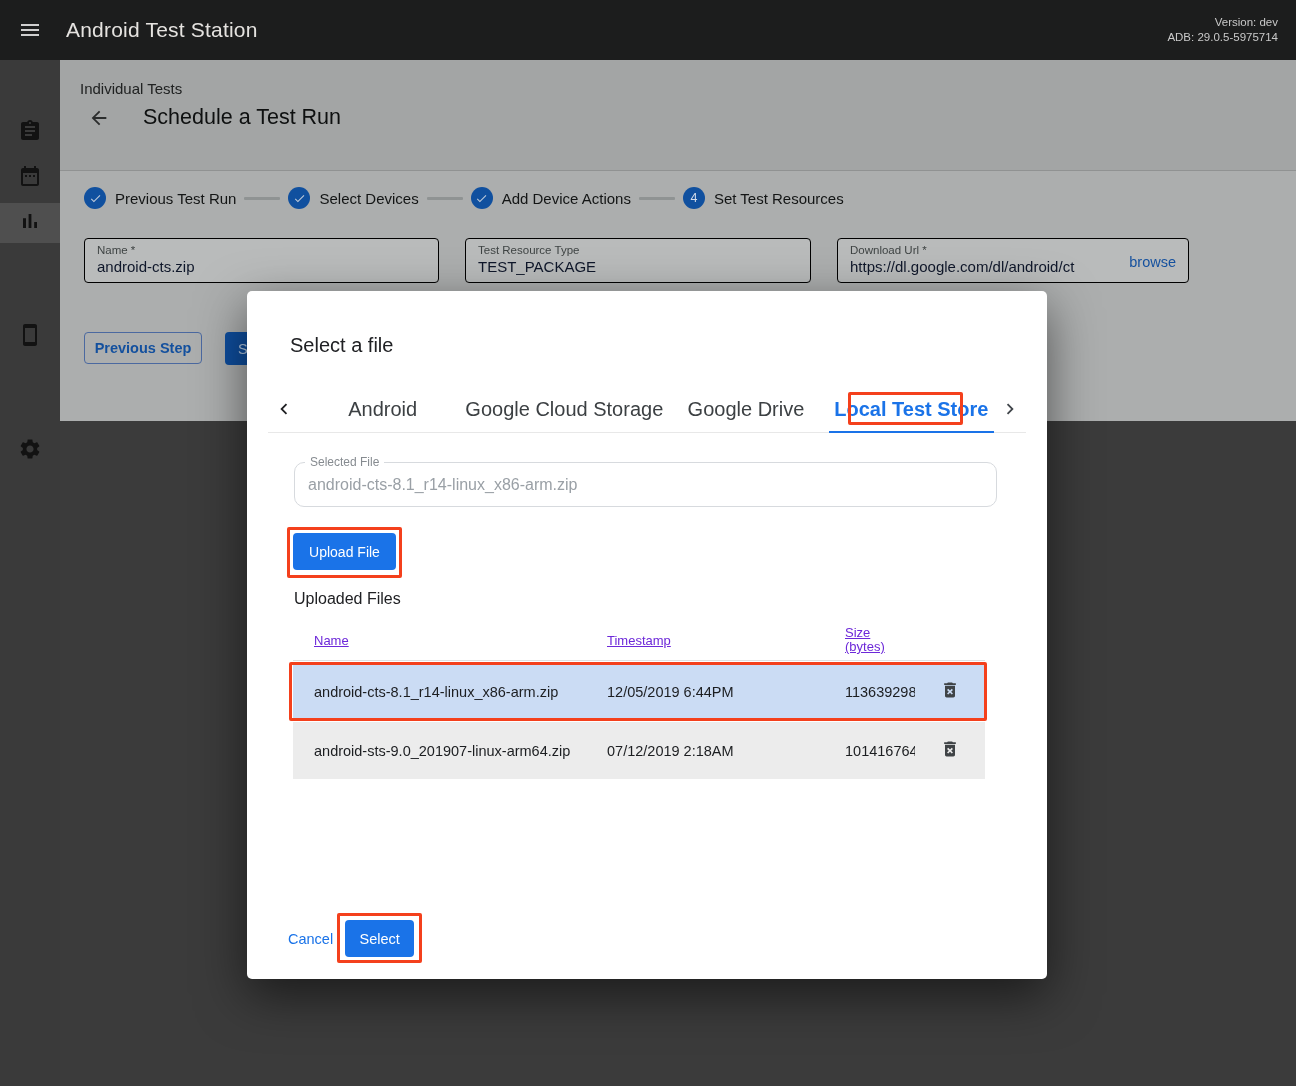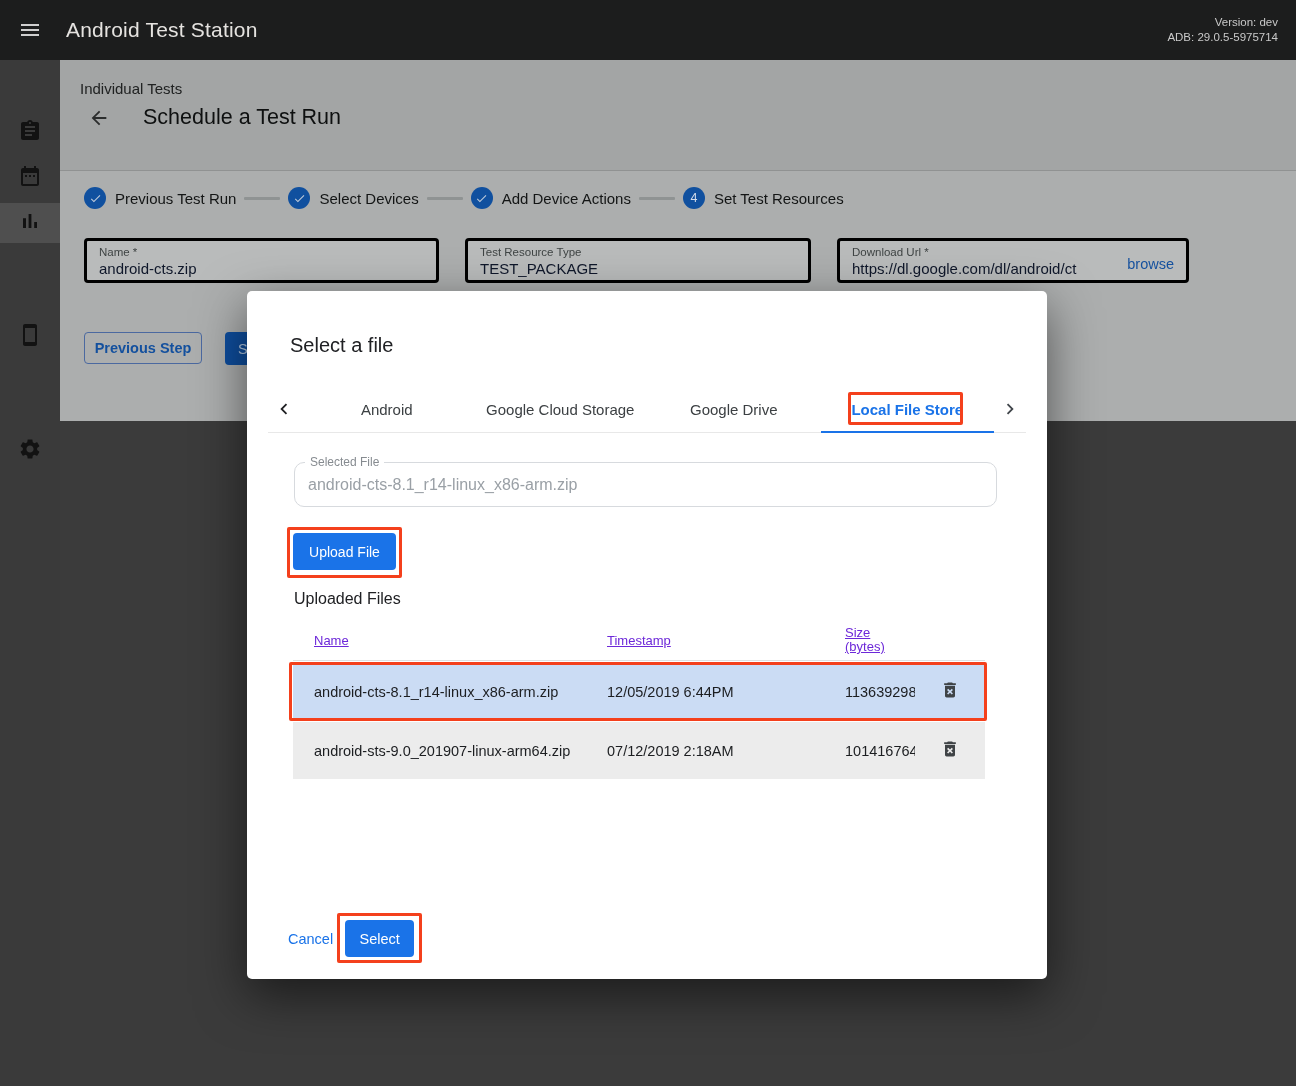--- a/index.html
+++ b/index.html
@@ -30,21 +30,21 @@
   .form-area { position:absolute; left:0; top:110px; width:1236px; height:251px; background:#acaeae; border-top:1px solid #909292; }
   .stepper { position:absolute; left:24px; top:16px; display:flex; align-items:center; }
   .step { display:flex; align-items:center; cursor:pointer; }
   .step-circle { width:22px; height:22px; border-radius:50%; background:#10509f; display:flex; align-items:center; justify-content:center; color:#bcc9da; flex:none; }
   .step-circle svg { width:13px; height:13px; }
   .step-circle.num { font-size:12.5px; color:#d3dcea; }
   .step-label { margin-left:9px; font-size:15px; color:#131515; white-space:nowrap; }
   .connector { width:36px; height:3px; background:#8f9393; margin:0 8px; border-radius:1px; }
 
   .fields-row { position:absolute; left:24px; top:67px; display:flex; gap:26px; }
-  .field-box { height:45px; background:#b9bbbb; border:3px solid #000000; border-radius:4px; padding:5px 12px; position:relative; cursor:text; }
+  .field-box { height:45px; background:#b9bbbb; border:1px solid #000000; border-radius:4px; padding:5px 12px; position:relative; cursor:text; }
   .fb-1 { width:355px; } .fb-2 { width:346px; } .fb-3 { width:352px; }
   .field-label { font-size:11.5px; color:#3f4444; margin-bottom:2px; white-space:nowrap; }
   .field-value { font-size:15px; color:#0f172a; white-space:nowrap; overflow:hidden; }
   .fb-3 .field-value { width:258px; }
   .browse-link { position:absolute; right:12px; top:15px; font-size:14.5px; color:#14509e; cursor:pointer; }
 
   .actions-row { position:absolute; left:24px; top:161px; display:flex; gap:23px; }
   .btn-outline { width:118px; height:32px; border:1px solid #4b69a0; border-radius:4px; background:transparent; color:#13509e; font-size:14.5px; font-family:inherit; cursor:pointer;font-weight:bold; }
   .btn-partial { width:160px; height:33px; border:none; border-radius:4px; background:#0e4d9d; color:#b7cbe2; font-size:14.5px; font-family:inherit; text-align:left; padding-left:13px; cursor:pointer; }
 
@@ -52,21 +52,21 @@
 
   
   .modal { position:absolute; left:247px; top:291px; width:800px; height:688px; background:#ffffff; border-radius:5px; box-shadow:0 16px 50px rgba(0,0,0,.55); z-index:10; }
   .modal-title { position:absolute; left:43px; top:43px; font-size:20px; font-weight:400; color:#202124; }
 
   .tab-header { position:absolute; left:21px; top:95px; width:758px; height:47px; display:flex; align-items:stretch; border-bottom:1px solid #e8e8e8; }
   .paddle { width:32px; display:flex; align-items:center; justify-content:center; cursor:pointer; }
   .paddle svg { width:22px; height:22px; }
   .paddle-left { color:#202124; } .paddle-right { color:#41464b; }
   .tabs { flex:1; display:flex; }
-  .tab { flex:1; display:flex; align-items:center; justify-content:center; font-size:15px; color:#3c4043; cursor:pointer; position:relative; white-space:nowrap; }
+  .tab { flex:1; display:flex; align-items:center; justify-content:center; font-size:20px; color:#3c4043; cursor:pointer; position:relative; white-space:nowrap; }
   .tab.active { color:#1a73e8; font-weight:bold; }
   .tab-underline { position:absolute; left:0; right:0; bottom:-1px; height:2px; background:#1a73e8; }
 
   .selected-field { position:absolute; left:47px; top:171px; width:703px; height:45px; border:1px solid #d7dade; border-radius:10px; }
   .sf-label { position:absolute; top:-8px; left:10px; background:#fff; padding:0 5px; font-size:12px; color:#868b90; }
   .sf-value { line-height:43px; padding-left:13px; font-size:16px; color:#9aa0a6; white-space:nowrap; overflow:hidden; }
 
   .upload-btn { position:absolute; left:46px; top:242px; width:103px; height:37px; background:#1a73e8; color:#fff; border:none; border-radius:4px; font-size:14px; font-family:inherit; cursor:pointer; }
   .uploaded-title { position:absolute; left:47px; top:299px; font-size:16px; font-weight:400; color:#202124; }
 
@@ -222,21 +222,21 @@
         <div class="tab">
           <span>Android</span>
         </div>
         <div class="tab">
           <span>Google Cloud Storage</span>
         </div>
         <div class="tab">
           <span>Google Drive</span>
         </div>
         <div class="tab active">
-          <span>Local File Store</span>
+          <span>Local Test Store</span>
           <i class="tab-underline"></i>
         </div>
       </div>
       <span class="paddle paddle-right">
         <svg viewBox="0 0 24 24" fill="currentColor">
             <path d="M10 6 8.59 7.41 13.17 12l-4.58 4.59L10 18l6-6z"></path>
           </svg>
       </span>
     </div>
 

